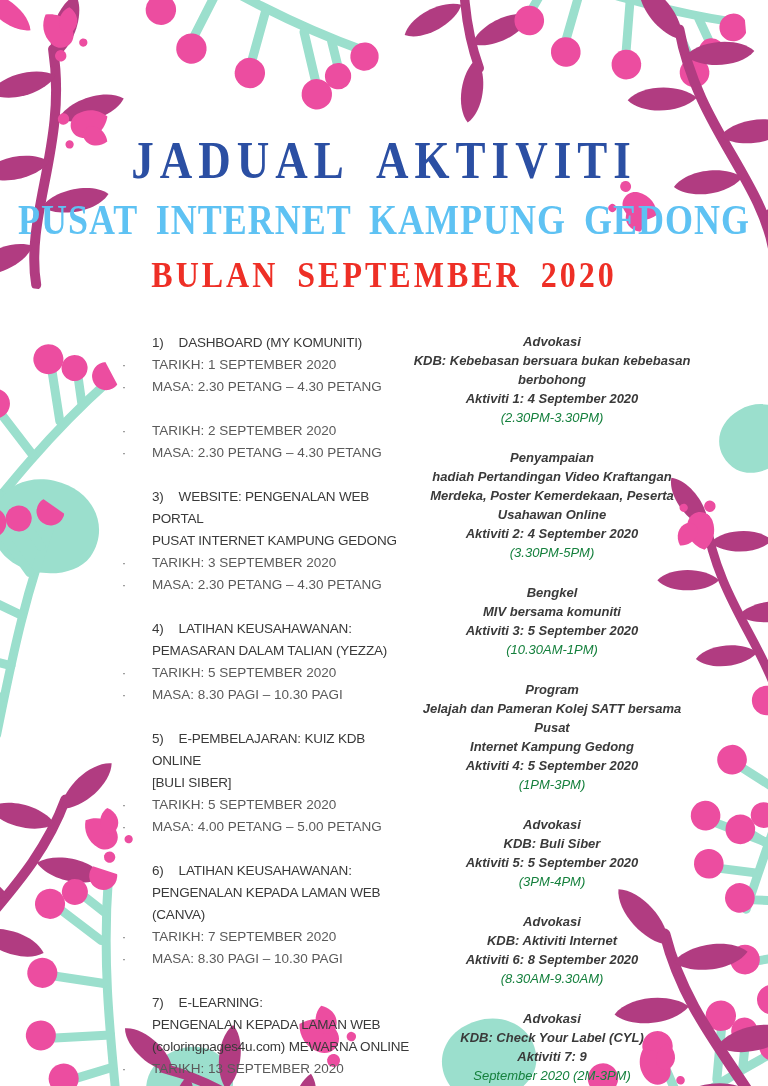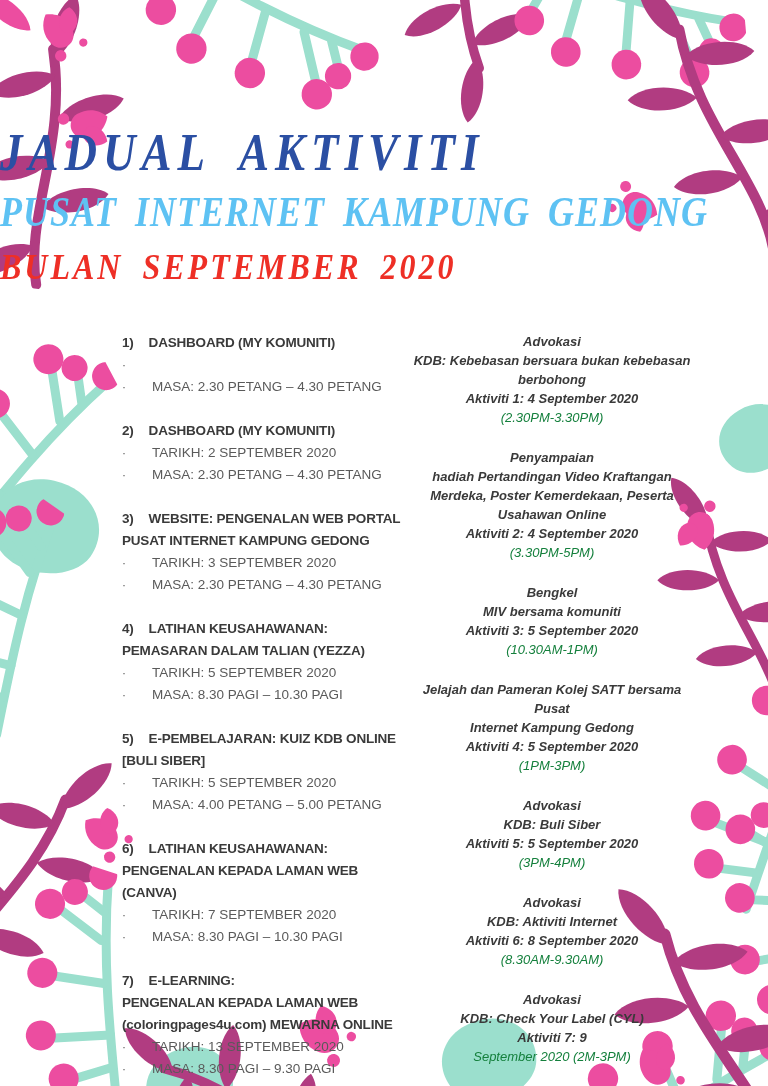--- a/index.html
+++ b/index.html
@@ -1,35 +1,35 @@
 <!DOCTYPE html>
 <html><head>
 <meta charset="utf-8">
 <style>
   html,body{margin:0;padding:0;background:#ffffff;}
   .poster{position:relative;width:768px;height:1086px;background:#ffffff;overflow:hidden;
           font-family:"Liberation Sans","DejaVu Sans",sans-serif;}
   
   .deco{position:absolute;pointer-events:none;transform-origin:center;}
   
-  .title-block{position:absolute;top:130px;left:0;right:0;text-align:left;z-index:2;font-style:italic;}
+  .title-block{position:absolute;top:138px;left:0;right:0;text-align:center;z-index:2;}
   .t1{font-family:"Liberation Serif","DejaVu Serif",serif;font-weight:700;font-size:45px;line-height:1;
       color:#2b4fa3;letter-spacing:6px;word-spacing:14px;transform:scaleY(1.18);margin-bottom:19px;}
   .t2{font-family:"Liberation Serif","DejaVu Serif",serif;font-weight:700;font-size:36px;line-height:1;
       color:#5ec2f3;letter-spacing:1px;word-spacing:8px;transform:scaleY(1.15);margin-bottom:20px;}
   .t3{font-family:"Liberation Serif","DejaVu Serif",serif;font-weight:700;font-size:32px;line-height:1;
       color:#ee2f26;letter-spacing:3px;word-spacing:8px;transform:scaleY(1.15);}
   
   .content{position:absolute;top:332px;left:122px;width:570px;display:flex;z-index:2;}
   .left-col{width:290px;flex-shrink:0;}
   .right-col{width:280px;text-align:center;}
   p{margin:0;}
   .sch-item{margin-bottom:22px;}
-  .sch-title{font-weight:700;font-size:13.5px;line-height:22px;color:#3a3a3a;
-             letter-spacing:-0.2px;white-space:pre-line;}
+  .sch-title{font-weight:400;font-size:13.5px;line-height:22px;color:#3a3a3a;
+             letter-spacing:-0.2px;white-space:pre-line;margin-left:30px;}
   .sch-num{margin-right:15px;}
   .sch-line{display:flex;font-size:13.5px;line-height:22px;color:#5a5a5a;}
   .bullet{width:30px;flex-shrink:0;font-size:12px;color:#5a5a5a;}
   .evt{margin-bottom:21px;font-style:italic;font-weight:700;font-size:13px;line-height:19px;color:#3a3a3a;}
   .evt-title{white-space:pre-line;}
   .evt-time{font-weight:400;color:#15803d;}
 </style>
 </head>
 <body>
 
@@ -165,29 +165,29 @@
     <div class="t2">PUSAT INTERNET KAMPUNG GEDONG</div>
     <div class="t3">BULAN SEPTEMBER 2020</div>
   </div>
 
   <div class="content">
     <div class="left-col">
   <div class="sch-item">
     <p class="sch-title"><span class="sch-num">1)</span><span>DASHBOARD (MY KOMUNITI)</span></p>
     <p class="sch-line">
             <span class="bullet">·</span>
+            <span>TARIKH: 1 SEPTEMBER 2020</span>
           </p>
     <p class="sch-line">
             <span class="bullet">·</span>
             <span>MASA: 2.30 PETANG – 4.30 PETANG</span>
           </p>
   </div>
 
   <div class="sch-item">
-    <p class="sch-title"><span class="sch-num">2)</span><span>DASHBOARD (MY KOMUNITI)</span></p>
     <p class="sch-line">
             <span class="bullet">·</span>
             <span>TARIKH: 2 SEPTEMBER 2020</span>
           </p>
     <p class="sch-line">
             <span class="bullet">·</span>
             <span>MASA: 2.30 PETANG – 4.30 PETANG</span>
           </p>
   </div>
 
@@ -277,20 +277,21 @@
   </div>
 
   <div class="evt">
     <p class="evt-cat">Bengkel</p>
     <p class="evt-title">MIV bersama komuniti</p>
     <p class="evt-akt">Aktiviti 3: 5 September 2020</p>
     <p class="evt-time">(10.30AM-1PM)</p>
   </div>
 
   <div class="evt">
+    <p class="evt-cat">Program</p>
     <p class="evt-title">Jelajah dan Pameran Kolej SATT bersama Pusat
 Internet Kampung Gedong</p>
     <p class="evt-akt">Aktiviti 4: 5 September 2020</p>
     <p class="evt-time">(1PM-3PM)</p>
   </div>
 
   <div class="evt">
     <p class="evt-cat">Advokasi</p>
     <p class="evt-title">KDB: Buli Siber</p>
     <p class="evt-akt">Aktiviti 5: 5 September 2020</p>

